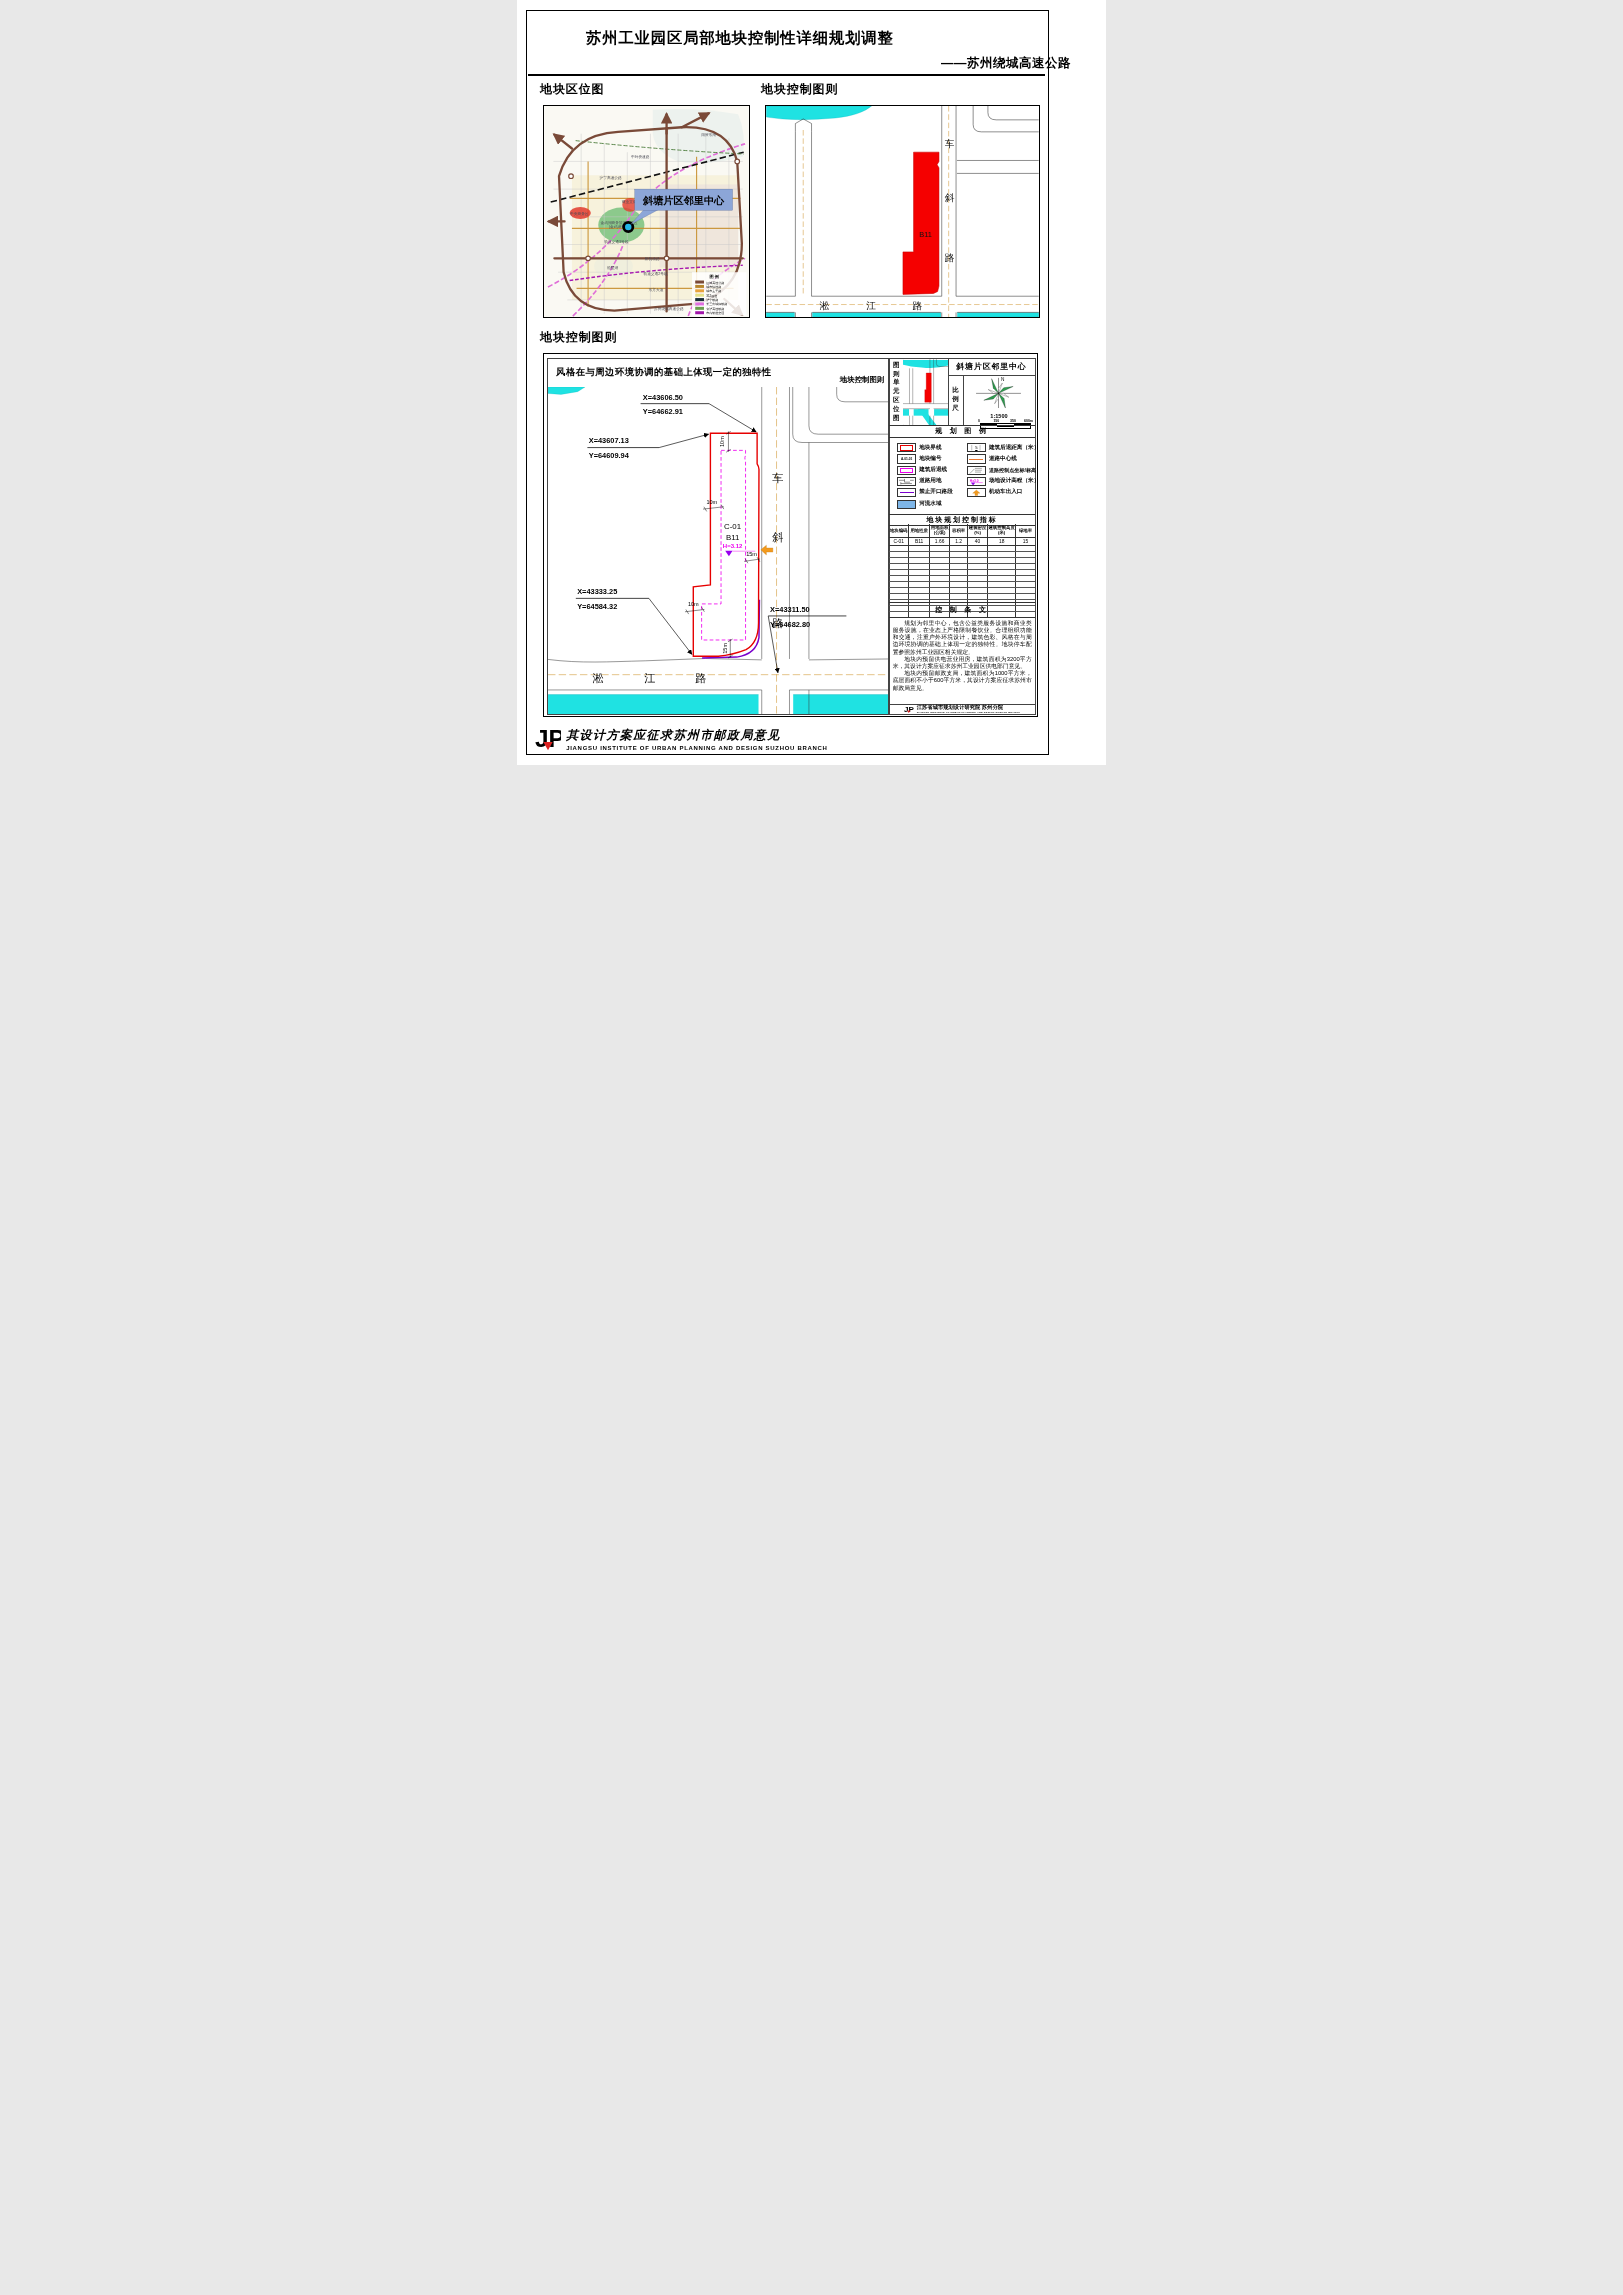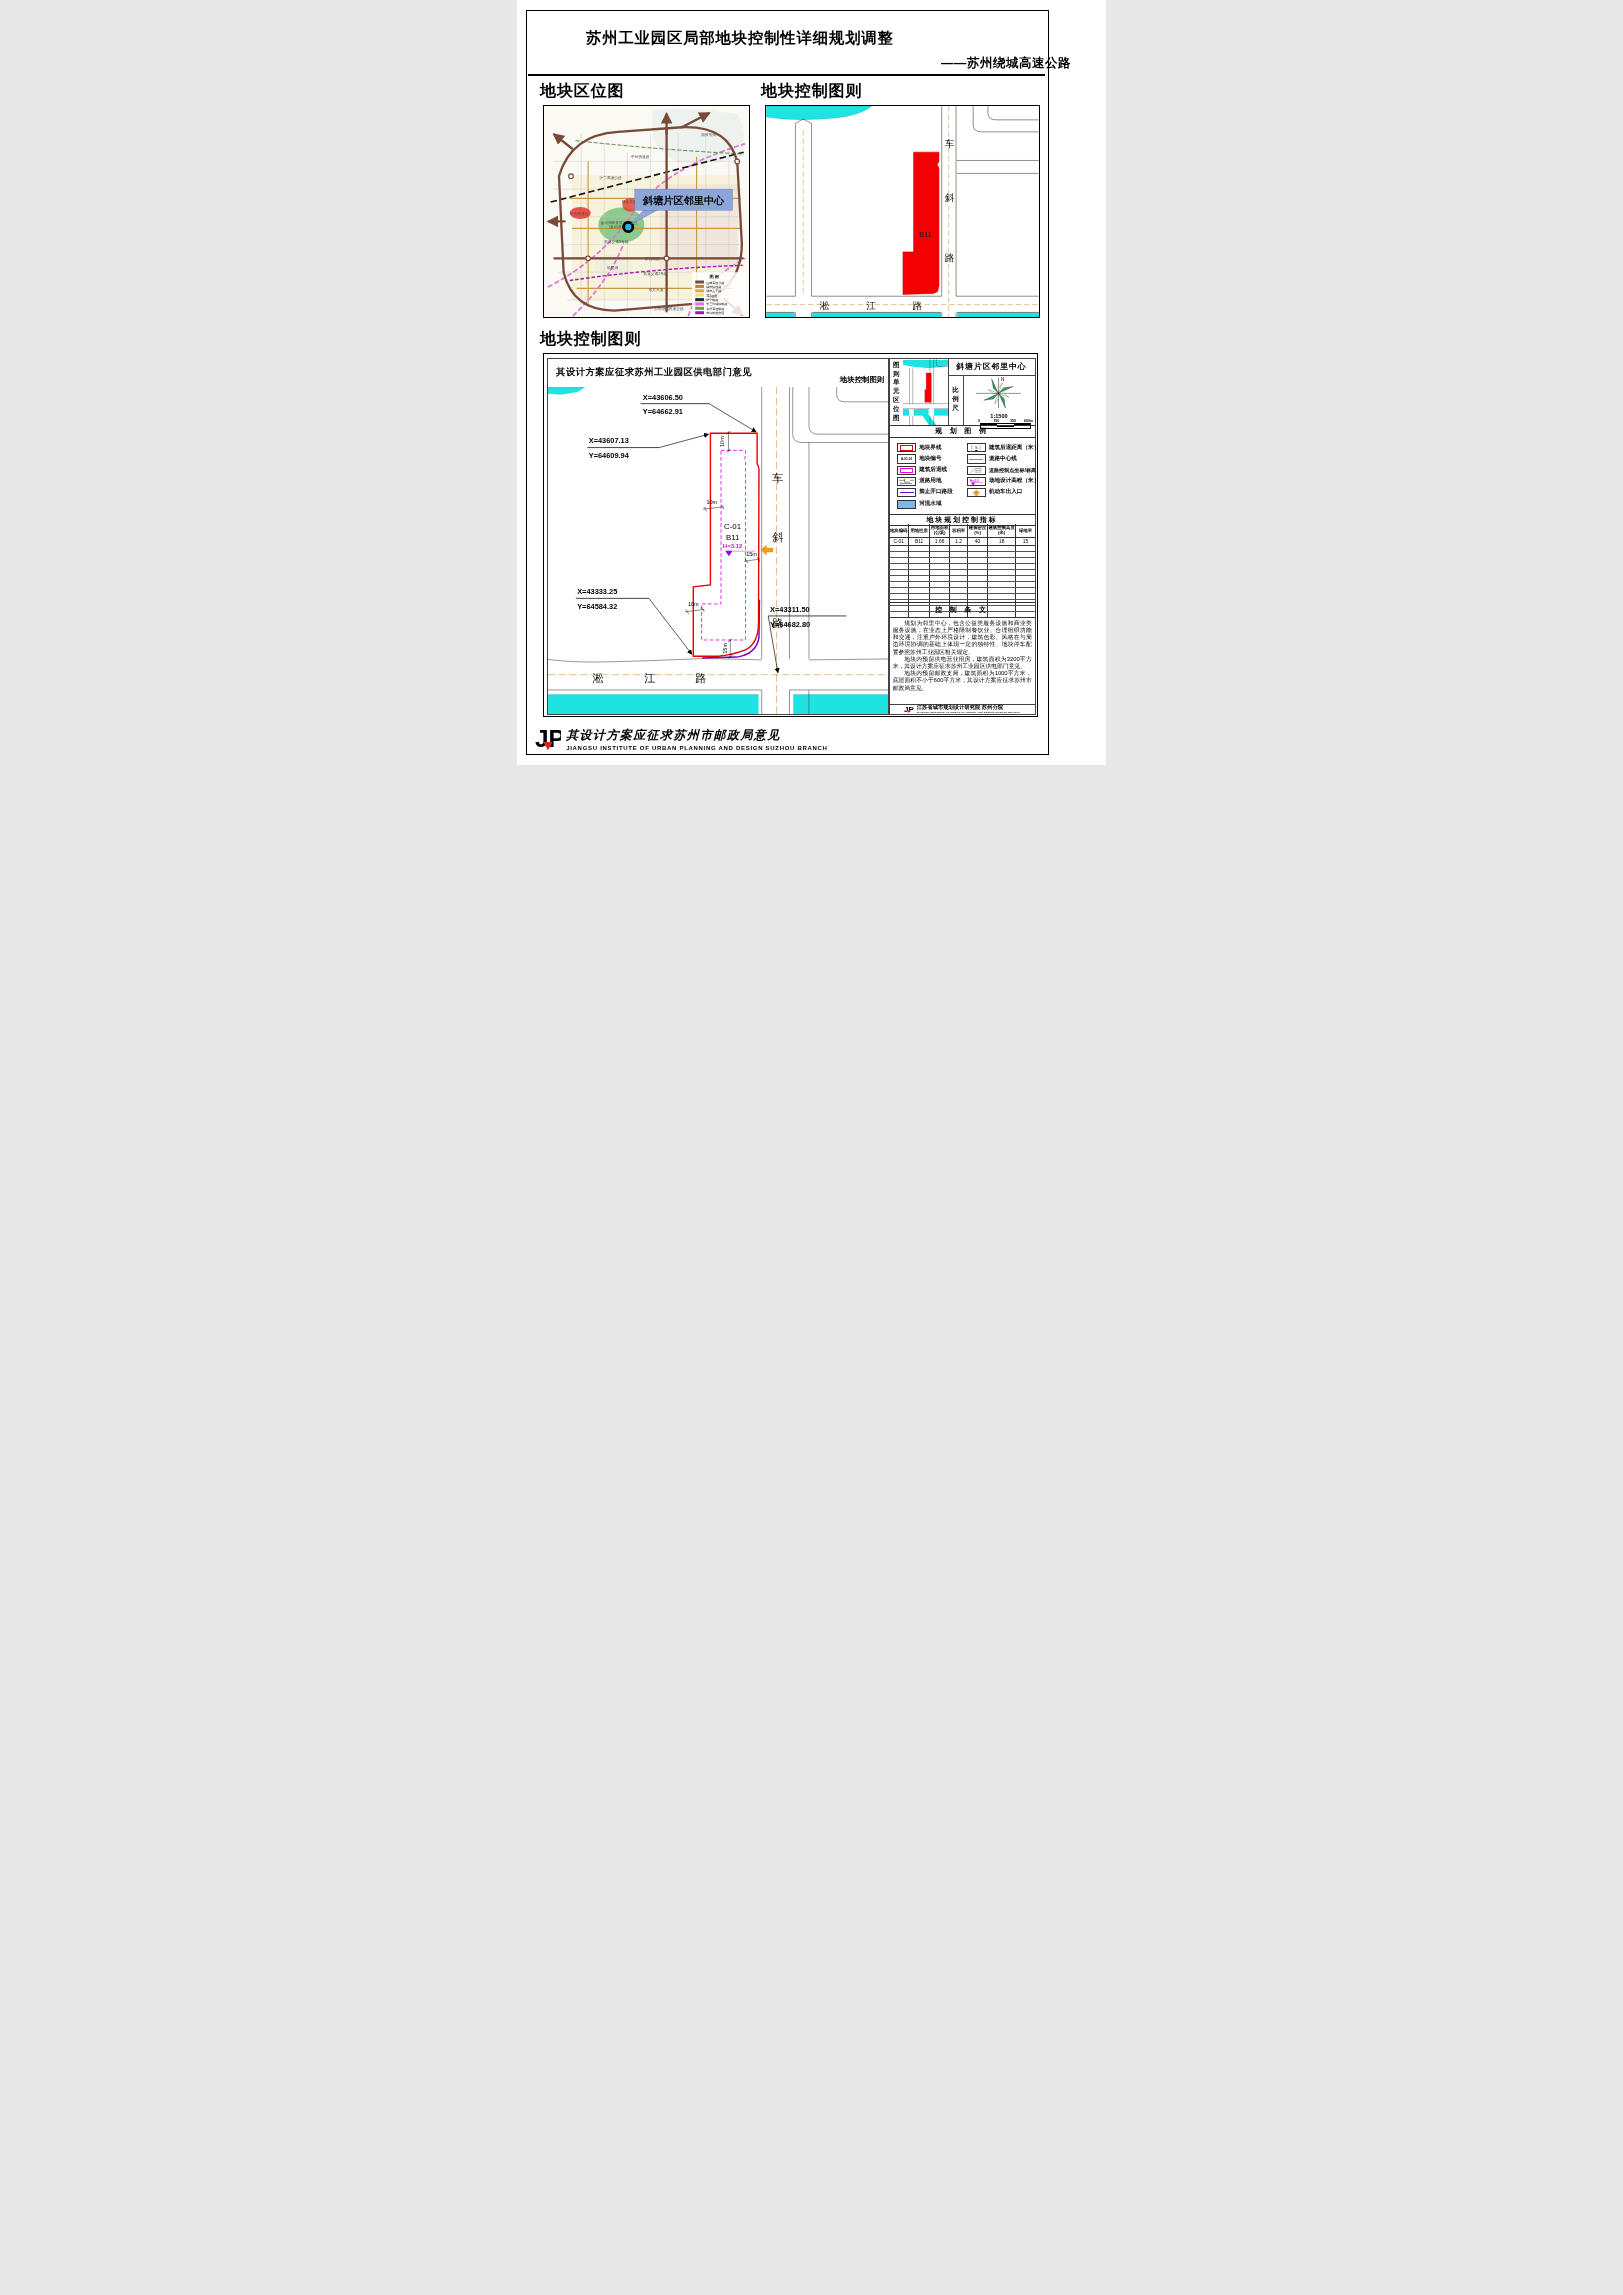--- a/index.html
+++ b/index.html
@@ -3,21 +3,21 @@
 <meta charset="utf-8">
 <style>
   html,body{margin:0;padding:0;background:#e8e8e8;}
   .page{position:relative;width:541px;height:765px;background:#fff;margin:0 auto;
         font-family:"Liberation Sans",sans-serif;color:#000;overflow:hidden;padding-left:48px;}
   .abs{position:absolute;}
   .pageframe{position:absolute;left:9.3px;top:10.2px;width:521px;height:743px;border:1.9px solid #000;}
   .thickrule{position:absolute;left:11px;height:1.9px;background:#000;}
   .t1{font-weight:bold;font-size:15.3px;letter-spacing:0.9px;white-space:nowrap;}
   .t2{font-weight:bold;font-size:12.5px;letter-spacing:0.5px;white-space:nowrap;}
-  .seclabel{font-weight:bold;font-size:16px;letter-spacing:0.9px;}
+  .seclabel{font-weight:bold;font-size:12px;letter-spacing:0.9px;}
   .mapbox{position:absolute;border:0.9px solid #000;background:#fff;}
   .cpouter{position:absolute;left:26px;top:353px;width:493px;height:362px;border:1.4px solid #000;background:#fff;}
   .cpdraw{position:absolute;left:2.8px;top:3.7px;width:341px;height:355px;border:0.5px solid #444;}
   .cpdrawtitle{position:absolute;left:0;top:0;width:100%;height:28px;border-bottom:0.5px solid #444;}
   .cppanel{position:absolute;left:344px;top:3.7px;width:146px;height:355px;border:0.5px solid #444;font-size:0;}
   .vstrip{display:flex;flex-direction:column;align-items:center;justify-content:center;}
   .vstrip span{font-size:6.5px;font-weight:bold;line-height:8.8px;}
   .legrow{position:absolute;display:flex;align-items:center;}
   .legicon{width:16.7px;height:7.4px;border:0.5px solid #333;background:#fff;position:relative;flex:none;
            display:flex;align-items:center;justify-content:center;}
@@ -195,21 +195,21 @@
       <text x="126" y="440" font-size="21" text-anchor="middle">淞</text>
       <text x="227" y="440" font-size="21" text-anchor="middle">江</text>
       <text x="327" y="440" font-size="21" text-anchor="middle">路</text>
     </svg>
   </div>
 
   <div class="cpouter">
 
     <div class="cpdraw">
       <div class="cpdrawtitle">
-        <div class="abs" style="left:8.3px;top:7.4px;font-size:9.3px;font-weight:bold;letter-spacing:0.5px;">其设计方案应征求苏州工业园区供电部门意见</div>
+        <div class="abs" style="left:8.3px;top:7.4px;font-size:9.3px;font-weight:bold;letter-spacing:0.5px;">风格在与周边环境协调的基础上体现一定的独特性</div>
         <div class="abs" style="right:4.6px;bottom:1.9px;font-size:7.4px;font-weight:bold;">地块控制图则</div>
       </div>
       <svg class="abs" style="left:0;top:28px;" viewBox="0 0 737 707" width="341" height="327">
         <rect width="737" height="707" fill="#fff"></rect>
 
         <path d="M0,0 L80,0 L64,10 L28,16 L0,14 Z" fill="#1FE2E2" stroke="#00AEB8" stroke-width="0.5"></path>
 
         <rect x="0" y="665" width="455" height="42" fill="#1FE2E2"></rect>
         <rect x="530" y="665" width="207" height="42" fill="#1FE2E2"></rect>
         <path d="M0,665 H455 M530,665 H737" stroke="#00AEB8" stroke-width="0.8" fill="none"></path>

